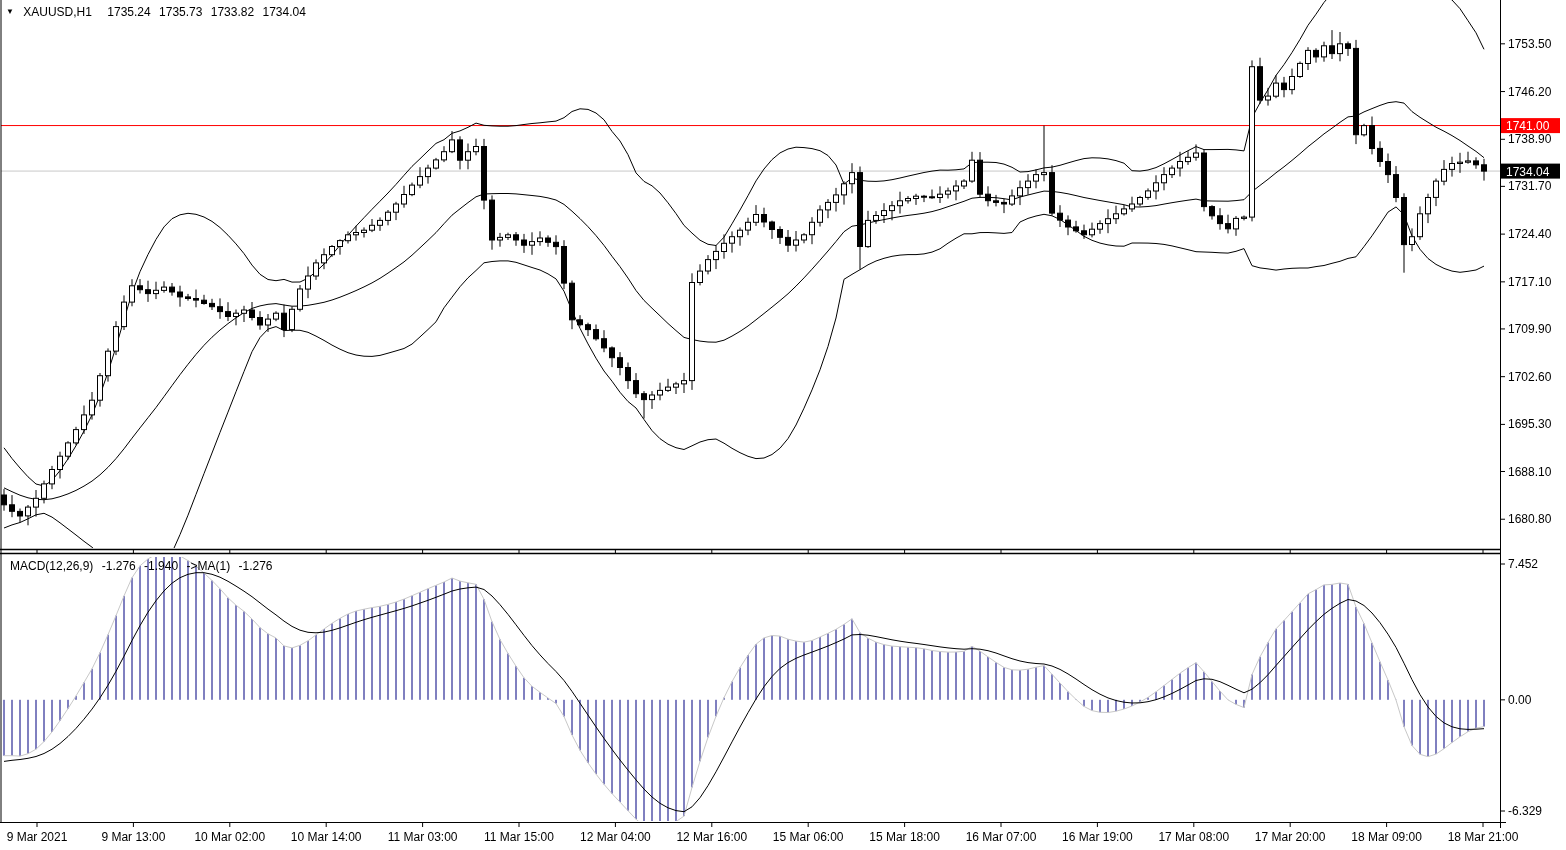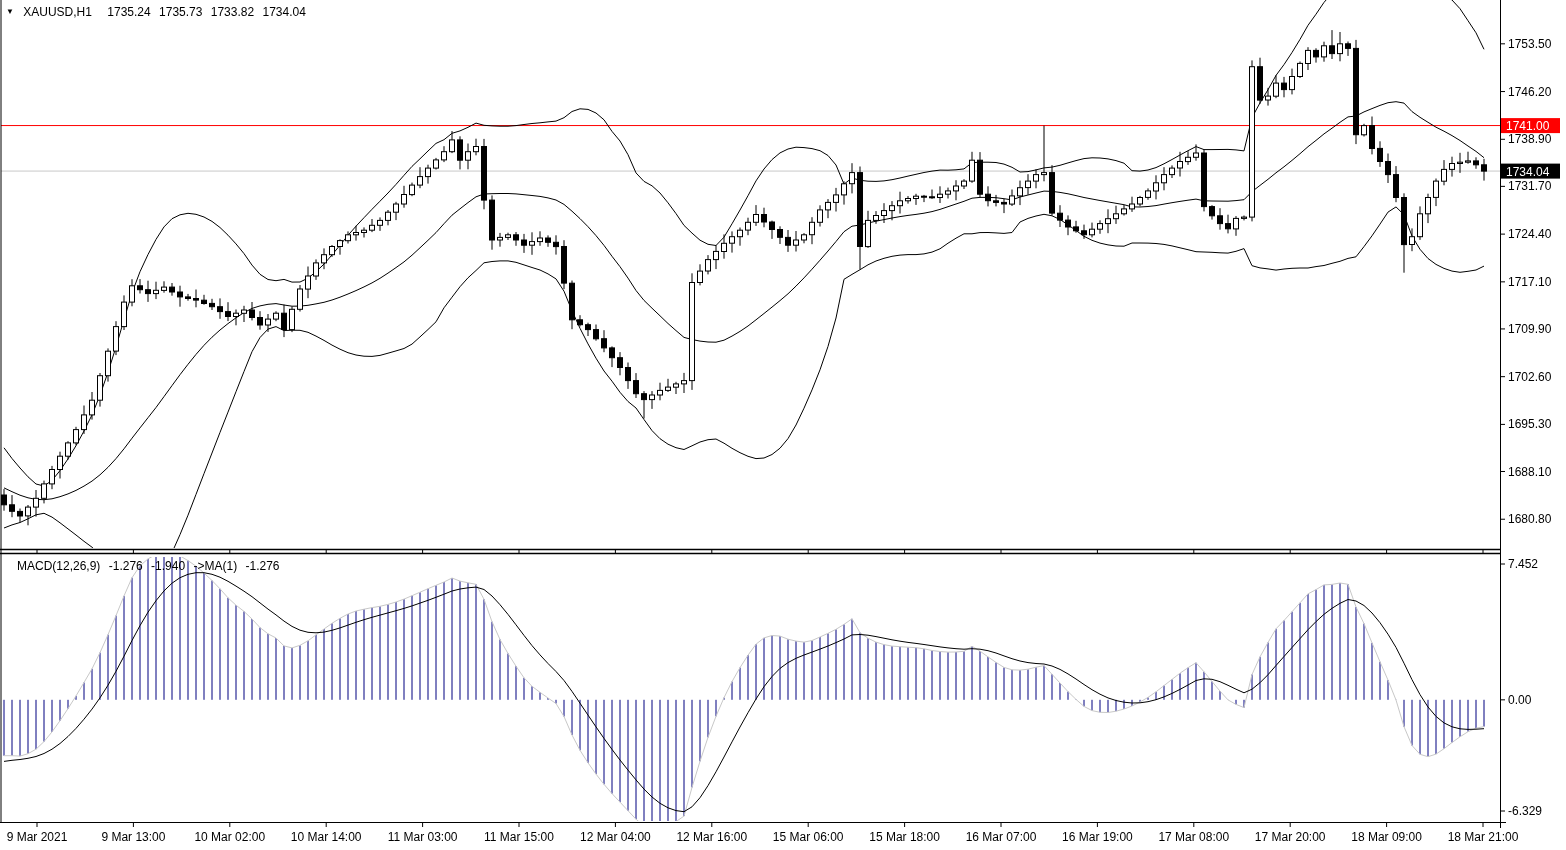--- a/index.html
+++ b/index.html
@@ -2,21 +2,21 @@
 <html><head>
 <meta charset="utf-8">
 <style>
   html,body{margin:0;padding:0;background:#888}
   .window{position:relative;width:1566px;height:850px;background:#ffffff;overflow:hidden;
           font-family:"Liberation Sans",sans-serif}
   svg#chart-svg{position:absolute;left:0;top:0}
   svg text{font-family:"Liberation Sans",sans-serif;font-size:12px;fill:#000}
   .overlay{position:absolute;font-size:12px;color:#000;white-space:nowrap;z-index:5}
   #title-bar{left:6px;top:5px}
-  #macd-bar{left:17px;top:559px}
+  #macd-bar{left:10px;top:559px}
   .tri{font-size:8px;margin-right:6px;vertical-align:2px}
   .t-sym{margin-right:12px}
   .t-num{margin-right:5px}
   .m-part{margin-right:5px}
 </style>
 </head>
 <body>
 
 <div class="window">
 

